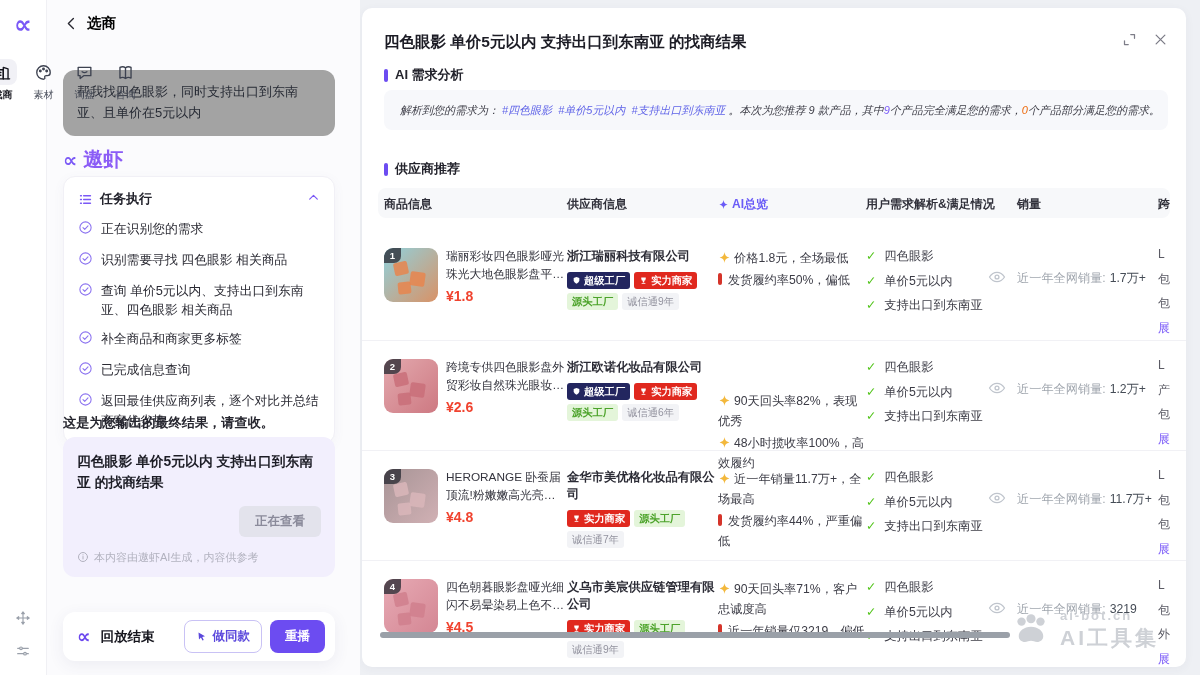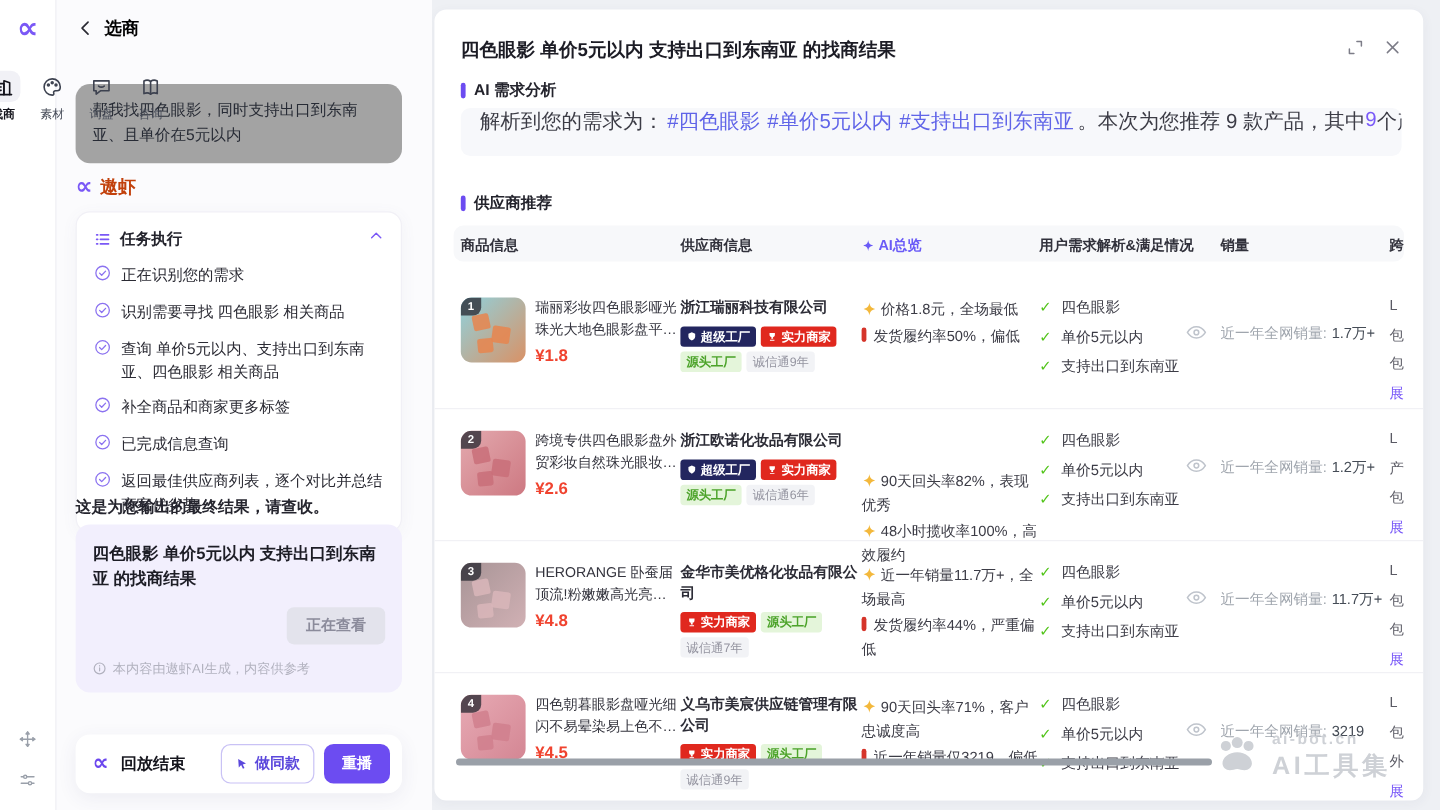--- a/index.html
+++ b/index.html
@@ -19,21 +19,21 @@
   .rail-bottom svg { width:16px; height:16px; }
 
   
   .chat { position:absolute; left:47px; top:0; bottom:0; width:313px; background:#fbfbfd; z-index:3; }
   .chat-back { position:absolute; left:17px; top:14px; display:flex; align-items:center; gap:8px; cursor:pointer; }
   .chat-back svg { width:15px; height:15px; color:#2a2a33; }
   .chat-back .bt { font-size:14.5px; font-weight:700; color:#000000; }
   .bubble { position:absolute; left:16px; right:25px; top:70px; background:#a3a3a3; border-radius:12px; padding:12px 14px; font-size:13px; line-height:1.6; font-weight:500; color:#272b35; }
   .assist-head { position:absolute; left:16px; top:146px; display:flex; align-items:center; gap:6px; }
   .assist-head .glyph { font-size:20px; font-weight:700; color:#7a58f6; line-height:1; }
-  .assist-head .aname { font-size:15px; font-weight:800; color:#c2410c; }
+  .assist-head .aname { font-size:20px; font-weight:800; color:#8b5cf6; }
   .task-card { position:absolute; left:16px; right:25px; top:176px; background:#fff; border:1px solid #f1f0f6; border-radius:12px; box-shadow:0 3px 12px rgba(90,90,140,.05); padding:13px 14px 12px; }
   .task-head { display:flex; align-items:center; gap:7px; }
   .task-head svg { width:15px; height:15px; color:#7a58f6; }
   .task-head .tt { font-size:13px; font-weight:700; color:#23232c; flex:1; }
   .task-head .chev { color:#9aa0aa; cursor:pointer; }
   .task-head .chev svg { width:13px; height:13px; }
   .task-list { margin-top:11px; display:flex; flex-direction:column; gap:9px; }
   .task-item { display:flex; gap:8px; font-size:12.8px; line-height:1.55; color:#2b2b34; font-weight:500; }
   .task-item .tic { flex:0 0 15px; margin-top:1px; color:#8b72f0; }
   .task-item .tic svg { width:15px; height:15px; }
@@ -54,21 +54,21 @@
   
   .main-card { position:absolute; left:362px; top:8px; width:824px; height:659px; background:#fff; border-radius:10px; overflow:hidden; box-shadow:0 2px 10px rgba(60,60,100,.05); }
   .m-title { position:absolute; left:22px; top:24px; font-size:15.5px; font-weight:800; color:#1c1c25; }
   .m-winicons { position:absolute; right:18px; top:24px; display:flex; gap:16px; color:#7d7d88; }
   .m-winicons svg { width:15px; height:15px; cursor:pointer; }
   .sec-head { position:absolute; display:flex; align-items:center; gap:7px; }
   .sec-head .bar { width:4px; height:13px; border-radius:2px; background:var(--accent,#6C4CF1); }
   .sec-head .st { font-size:13px; font-weight:700; color:#23232c; }
   .sec-analysis { left:22px; top:58px; }
   .sec-suppliers { left:22px; top:152px; }
-  .analysis-box { position:absolute; left:22px; right:18px; top:82px; height:40px; background:#f7f8fb; border-radius:8px; display:flex; align-items:flex-start; padding:0 16px; font-size:17px; color:#3c3c46; white-space:nowrap; overflow:hidden; }
+  .analysis-box { position:absolute; left:22px; right:18px; top:82px; height:40px; background:#f7f8fb; border-radius:8px; display:flex; align-items:center; padding:0 16px; font-size:11px; color:#3c3c46; white-space:nowrap; overflow:hidden;font-style:italic; }
   .analysis-box .tag { color:var(--tag-link,#6064e8); margin:0 3px; cursor:pointer; }
   .analysis-box .num-purple { color:#7a5af8; }
   .analysis-box .num-orange { color:#ed6a0c; }
 
   
   .thead { position:absolute; left:16px; top:180px; width:792px; height:30px; background:#f7f8fa; border-radius:8px; }
   .thead .th { position:absolute; top:8px; font-size:12px; font-weight:700; color:#31313b; white-space:nowrap; }
   .thead .th.accent { color:#6a5bf7; display:flex; align-items:center; gap:3px; cursor:pointer; }
   .thead .th.accent svg { width:11px; height:11px; }
   .trow { position:absolute; left:0; width:824px; height:110px; }

